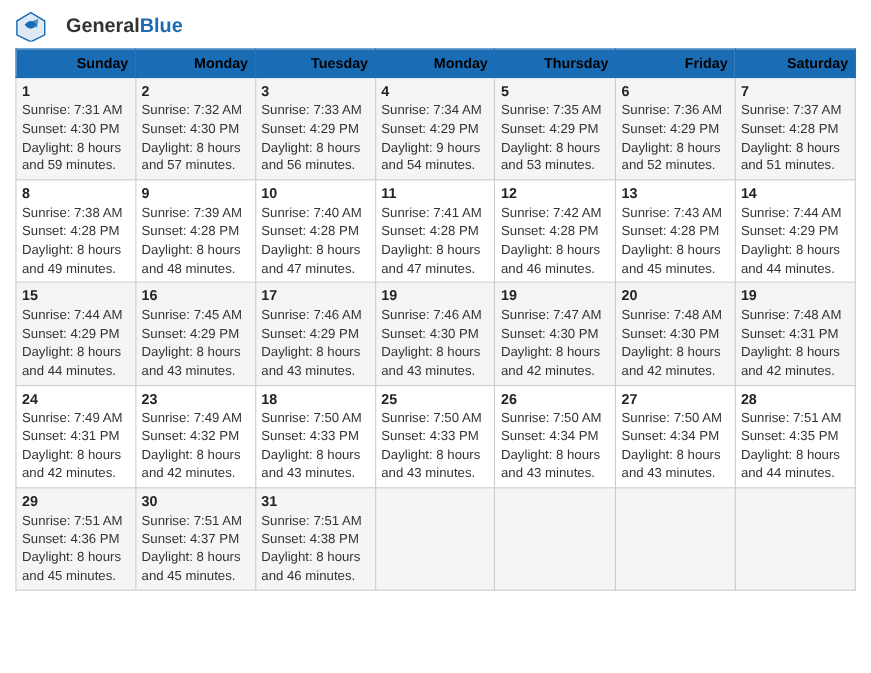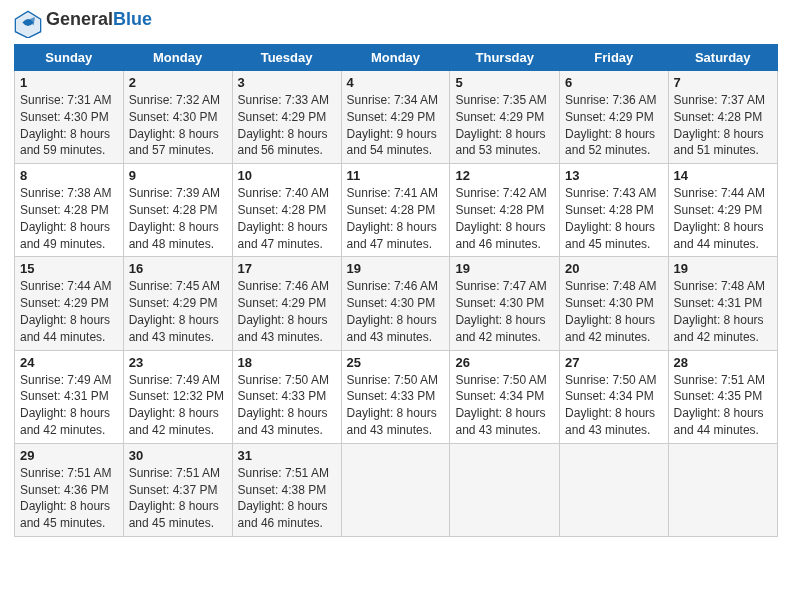--- a/index.html
+++ b/index.html
@@ -17,21 +17,22 @@
       padding: 10px 14px 10px 14px;
     }
     .header {
       display: flex;
       justify-content: space-between;
       align-items: flex-start;
       margin-bottom: 6px;
     }
     .logo {
       display: flex;
-      gap: 4px;
+      align-items: center;
+      gap: 18px;
     }
     .logo-text {
       font-size: 18px;
       font-weight: bold;
       color: #333;
       line-height: 1.1;
     }
     .logo-text span {
       color: #1a6db5;
     }
@@ -51,22 +52,22 @@
       font-size: 14px;
       color: #555;
     }
     .calendar {
       width: 100%;
       border-collapse: collapse;
       font-size: 10.5px;
     }
     .calendar thead th {
       background: #1a6db5;
-      color: #ffffff;
-      text-align: center;
+      color: #000000;
+      text-align: right;
       padding: 5px 6px;
       font-size: 13px;
       font-weight: bold;
       border: 1px solid #1a6db5;
     }
     .calendar tbody td {
       vertical-align: top;
       border: 1px solid #ccc;
       padding: 4px 5px;
       width: 113px;
@@ -310,21 +311,21 @@
         <div class="day-info">
           <span>Sunrise: 7:49 AM</span><br>
           <span>Sunset: 4:31 PM</span><br>
           <span>Daylight: 8 hours and 42 minutes.</span>
         </div>
       </td>
           <td>
         <span class="day-num">23</span>
         <div class="day-info">
           <span>Sunrise: 7:49 AM</span><br>
-          <span>Sunset: 12:32 PM</span><br>
+          <span>Sunset: 4:32 PM</span><br>
           <span>Daylight: 8 hours and 42 minutes.</span>
         </div>
       </td>
           <td>
         <span class="day-num">18</span>
         <div class="day-info">
           <span>Sunrise: 7:50 AM</span><br>
           <span>Sunset: 4:33 PM</span><br>
           <span>Daylight: 8 hours and 43 minutes.</span>
         </div>

